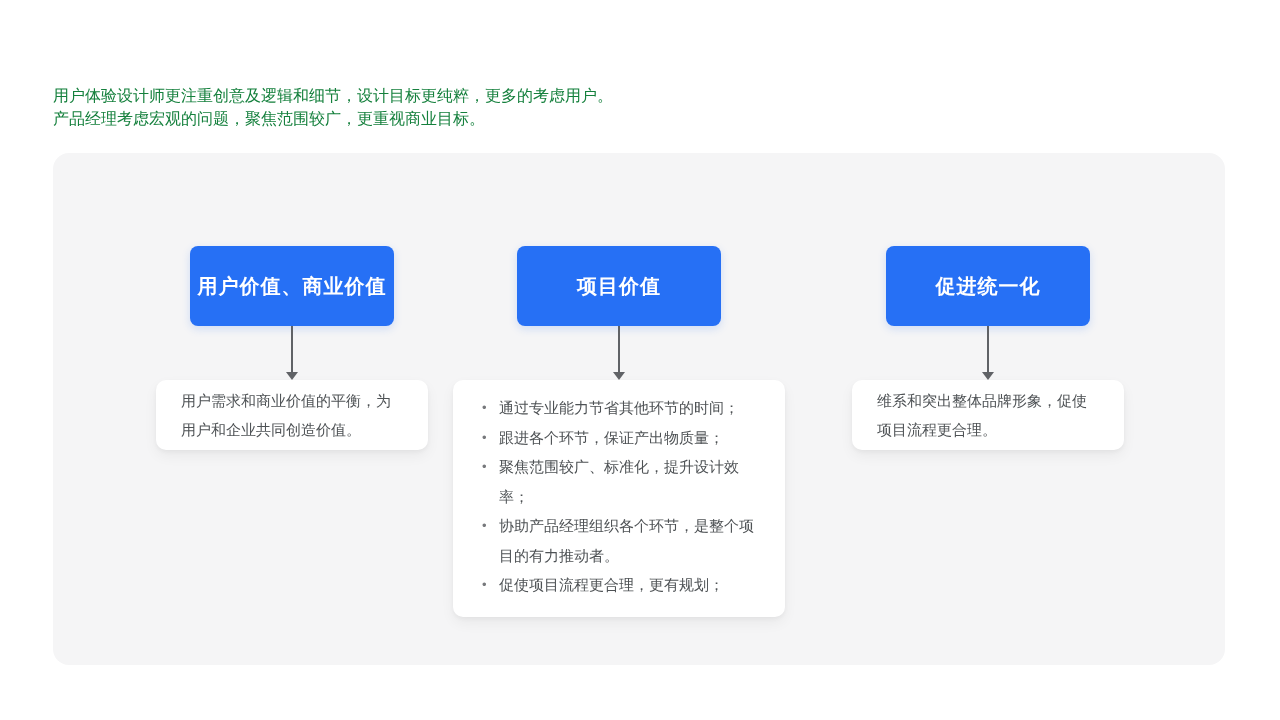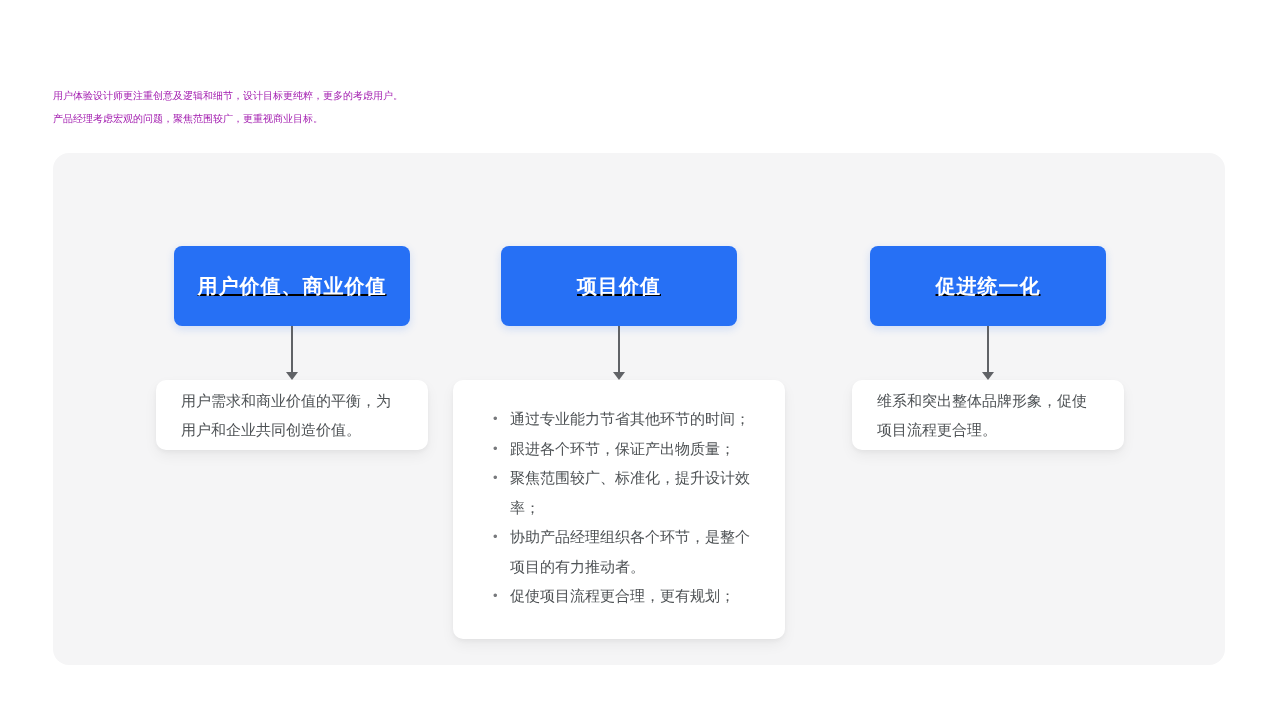--- a/index.html
+++ b/index.html
@@ -19,23 +19,23 @@
     top: 44px;
     font-size: 21px;
     font-weight: 700;
     color: var(--title-text, #1d1d1f);
     letter-spacing: 0.2px;
   }
   .page-subtitle {
     position: absolute;
     left: 53px;
     top: 84px;
-    font-size: 10px;
+    font-size: 16px;
     line-height: 23px;
-    color: #a21caf;
+    color: #15803d;
   }
 
   .panel {
     position: absolute;
     left: 53px;
     top: 153px;
     width: 1172px;
     height: 512px;
     background: var(--panel-bg, #f5f5f6);
     border-radius: 16px;
@@ -46,29 +46,28 @@
     top: 93px;
     display: flex;
     flex-direction: column;
     align-items: center;
   }
   .col-1 { left: 103px; width: 272px; }
   .col-2 { left: 400px; width: 332px; }
   .col-3 { left: 799px; width: 272px; }
 
   .header-box {
-    width: 236px;
+    width: 204px;
     height: 80px;
     background: var(--accent-blue, #2670f5);
     border-radius: 8px;
     display: flex;
     align-items: center;
     justify-content: center;
     box-shadow: 0 3px 8px rgba(38, 112, 245, 0.18);
-    text-decoration: underline;
   }
   .header-box span {
     color: #ffffff;
     font-size: 20px;
     font-weight: 700;
     letter-spacing: 1px;
     white-space: nowrap;
   }
 
   .arrow {
@@ -100,21 +99,21 @@
   }
   .card-text {
     padding: 6px 25px;
     font-size: 15px;
     line-height: 29px;
     color: var(--card-text, #4e5255);
     text-align: left;
   }
   .card-list {
     list-style: none;
-    margin: 15px;
+    margin: 4px;
     padding: 9px 20px 13px 22px;
   }
   .card-list li {
     position: relative;
     padding-left: 20px;
     font-size: 15px;
     line-height: 29.5px;
     color: var(--card-text, #4e5255);
     text-align: left;
   }

